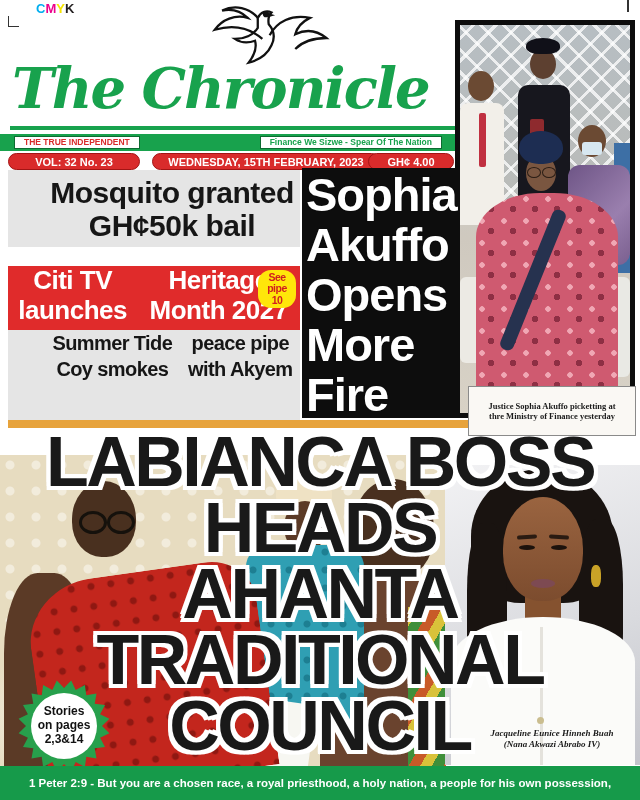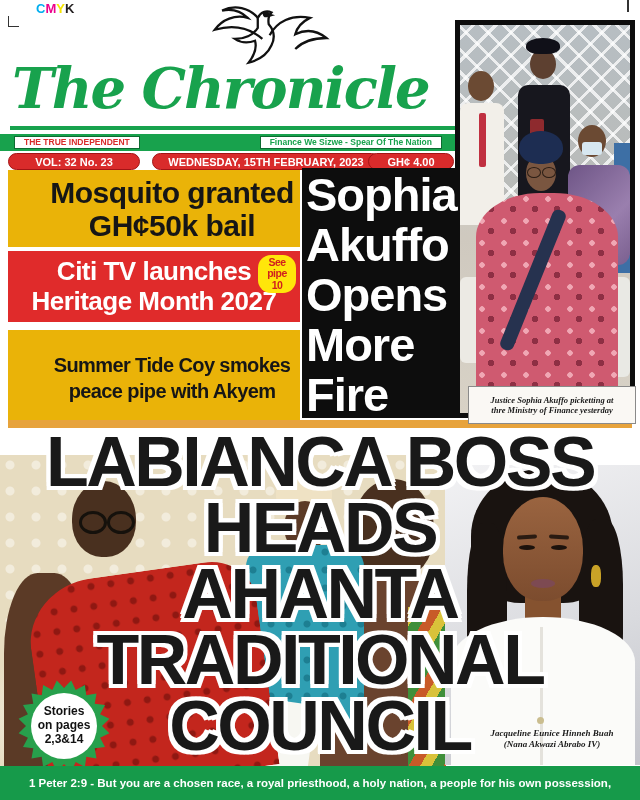--- a/index.html
+++ b/index.html
@@ -31,27 +31,27 @@
   .pillrow{position:absolute;left:0;top:153px;width:456px;height:19px;}
   .pill{position:absolute;background:#D92B2B;color:#fff;font-weight:bold;font-size:11px;
         border-radius:10px;text-align:center;line-height:17px;height:17px;white-space:nowrap;
         border:1px solid #a31414;box-sizing:border-box;}
   .pill-vol{left:8px;width:132px;}
   .pill-date{left:152px;width:228px;}
   .pill-price{left:368px;width:86px;}
 
   
   .box{position:absolute;left:8px;width:292px;box-sizing:border-box;text-align:center;}
-  .box-cream{background:#eab308;padding-left:36px;}
+  .box-cream{background:#e5e5e5;padding-left:36px;}
   .box-red{background:#E02B2B;}
   .box1{top:170px;height:77px;display:flex;flex-direction:column;justify-content:center;
         font-weight:800;font-size:30px;line-height:1.1;color:#161616;letter-spacing:-0.5px;}
-  .box2{top:251px;height:71px;display:flex;flex-direction:column;justify-content:center;
+  .box2{top:266px;height:71px;display:flex;flex-direction:row;justify-content:center;
         font-weight:800;font-size:26px;line-height:1.15;color:#fff;letter-spacing:-0.5px;}
-  .box3{top:330px;height:95px;display:flex;flex-direction:column;justify-content:center;
+  .box3{top:330px;height:95px;display:flex;flex-direction:row;justify-content:center;
         font-weight:800;font-size:20px;line-height:1.3;color:#161616;letter-spacing:-0.6px;}
   .see-badge{position:absolute;right:4px;top:4px;width:38px;background:#FFE60A;color:#D01F1F;
         font-weight:bold;font-size:10.5px;line-height:1.08;padding:2px 0;text-align:center;border-radius:13px;}
 
   
   .black-panel{position:absolute;left:302px;top:168px;width:155px;height:250px;background:#0d0d0d;}
   .photo-frame{position:absolute;left:455px;top:20px;width:180px;height:398px;
         border:5px solid #0d0d0d;box-sizing:border-box;overflow:hidden;
         background:linear-gradient(180deg,#c9ced2 0%,#cfc9bf 55%,#d8d2c6 100%);}
   .photo-frame .decor{position:absolute;}
@@ -81,22 +81,22 @@
   .tp-sash{left:66px;top:180px;width:14px;height:150px;background:#26324f;transform:rotate(22deg);border-radius:6px;}
   .tp-face{left:66px;top:130px;width:30px;height:36px;background:#7a5640;border-radius:50%;}
   .tp-glass-l{left:67px;top:142px;width:12px;height:9px;border:1.5px solid #2a1d15;border-radius:50%;}
   .tp-glass-r{left:82px;top:142px;width:12px;height:9px;border:1.5px solid #2a1d15;border-radius:50%;}
   .tp-wrap{left:59px;top:106px;width:44px;height:33px;background:#1d2d52;border-radius:50% 50% 45% 45%;}
 
   .sophia-hl{position:absolute;left:306px;top:170px;width:336px;z-index:5;
         font-weight:800;font-size:47px;line-height:50px;letter-spacing:-1px;color:#ffffff;
         -webkit-text-stroke:2.2px #0c0c0c;paint-order:stroke fill;}
   .photo-caption{position:absolute;left:468px;top:386px;width:160px;z-index:6;
-        background:#faf8f4;border:1px solid #8a8a8a;padding:8px 3px;text-align:center;
-        font-family:"Liberation Serif",serif;font-style:italic;font-weight:bold;
+        background:#faf8f4;border:1px solid #8a8a8a;padding:14px 3px;text-align:center;
+        font-family:"Liberation Serif",serif;font-weight:bold;
         font-size:8.5px;line-height:1.2;color:#1a1a1a;}
 
   .orange-bar{position:absolute;left:8px;top:420px;width:624px;height:8px;background:#E7A33C;z-index:2;}
 
   
   .left-photo{position:absolute;left:0;top:455px;width:446px;height:313px;overflow:hidden;
         background:radial-gradient(circle at 10px 10px,rgba(255,255,255,.45) 0 4px,transparent 5px) 0 0/26px 26px,#e7dcc0;}
   .left-photo .decor{position:absolute;}
   .lp-smoke{left:-30px;top:190px;width:200px;height:150px;
         background:radial-gradient(closest-side,rgba(247,246,240,.95),rgba(247,246,240,0));}

